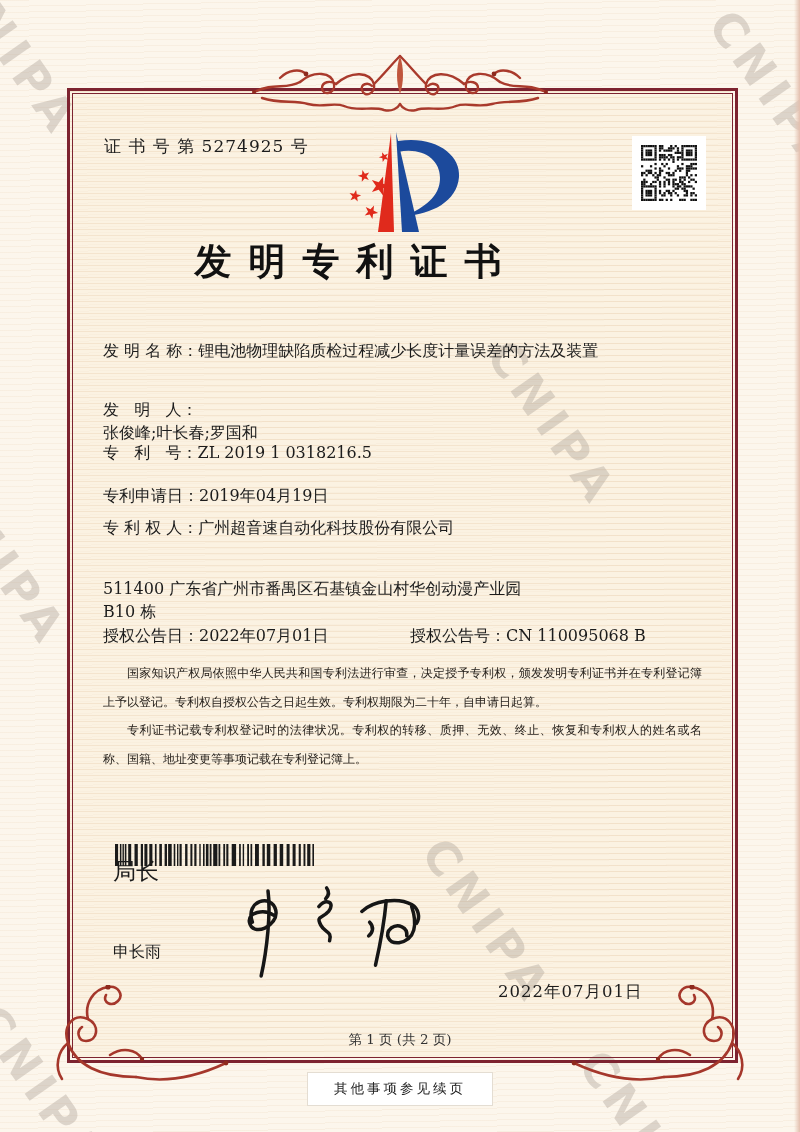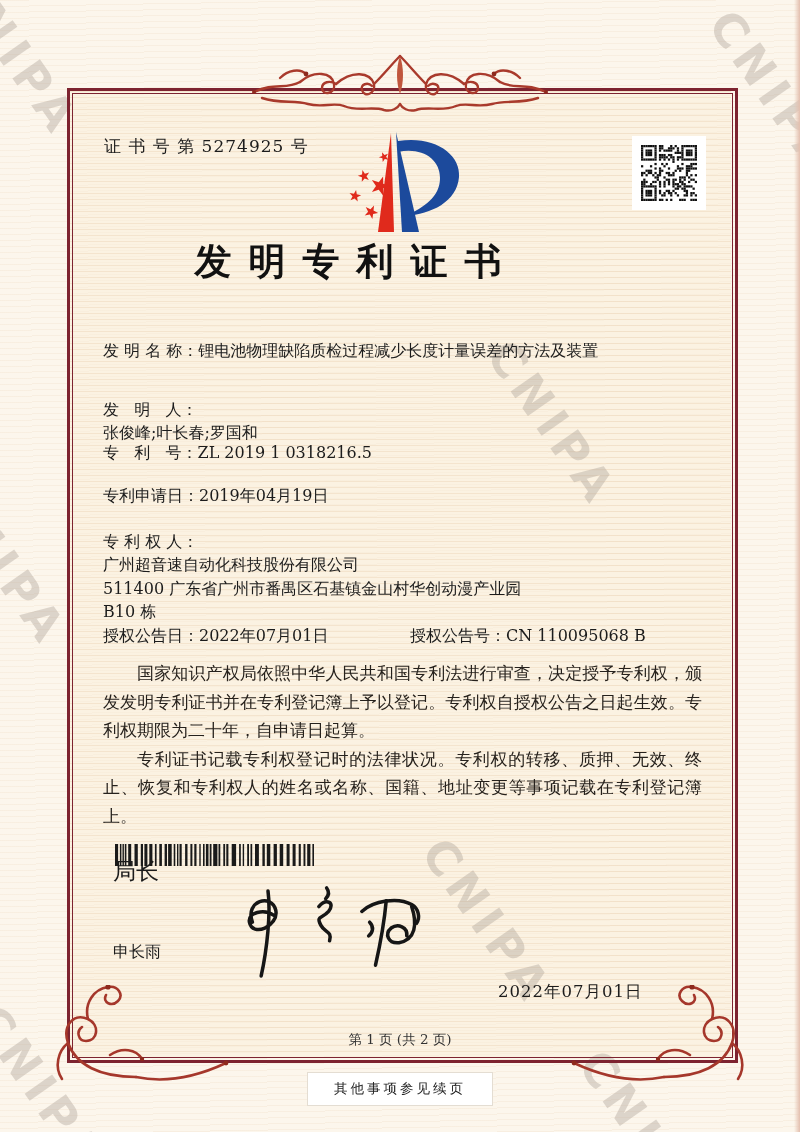--- a/index.html
+++ b/index.html
@@ -33,21 +33,21 @@
   .logo{left:334px;top:128px;}
   .qrbox{left:632px;top:136px;width:74px;height:74px;background:#fff;
     display:flex;align-items:center;justify-content:center;}
   .title{left:0;top:237px;width:696px;text-align:center;font-size:37px;font-weight:bold;
     letter-spacing:17px;text-indent:17px;color:#111;}
   .row{left:103px;width:600px;display:flex;font-size:16px;line-height:23px;}
   .flabel{white-space:pre;flex:none;}
   .fvalue{white-space:pre-wrap;}
   .row-addr .fvalue{width:447px;white-space:normal;}
   .pair2{position:absolute;left:307px;top:0;display:flex;}
-  .paras{left:103px;top:659px;width:599px;font-size:17px;line-height:28.5px;
+  .paras{left:103px;top:659px;width:599px;font-size:12px;line-height:28.5px;
     text-align:justify;color:#26211c;}
   .paras p{margin:0;text-indent:2em;}
   .barcode{left:113px;top:844px;width:208px;height:22px;}
   .director-title{left:113px;top:856px;font-size:23px;}
   .director-name{left:113px;top:942px;font-size:16px;}
   .signature{left:225px;top:880px;}
   .issue-date{left:498px;top:981px;font-size:16.5px;letter-spacing:1px;}
   .page-indicator{left:0;top:1031px;width:800px;text-align:center;font-size:13.5px;color:#333;}
   .cont-box{left:50%;top:1072px;transform:translateX(-50%);background:#ffffff;
     border:1px solid #e4ddd2;padding:7px 26px;font-size:13.5px;letter-spacing:3px;color:#222;}
@@ -443,21 +443,21 @@
     <span class="fvalue">张俊峰;叶长春;罗国和</span>
   </div>
   <div class="z row" style="top:441px;">
     <span class="flabel">专   利   号：</span>
     <span class="fvalue">ZL 2019 1 0318216.5</span>
   </div>
   <div class="z row" style="top:484px;">
     <span class="flabel">专利申请日：</span>
     <span class="fvalue">2019年04月19日</span>
   </div>
-  <div class="z row" style="top:530px;flex-direction:column;">
+  <div class="z row" style="top:516px;">
     <span class="flabel">专 利 权 人：</span>
     <span class="fvalue">广州超音速自动化科技股份有限公司</span>
   </div>
   <div class="z row row-addr" style="top:577px;">
     <span class="fvalue">511400 广东省广州市番禺区石基镇金山村华创动漫产业园 B10 栋</span>
   </div>
   <div class="z row" style="top:624px;position:absolute;">
     <span class="flabel">授权公告日：</span>
     <span class="fvalue">2022年07月01日</span>
     <span class="pair2">

